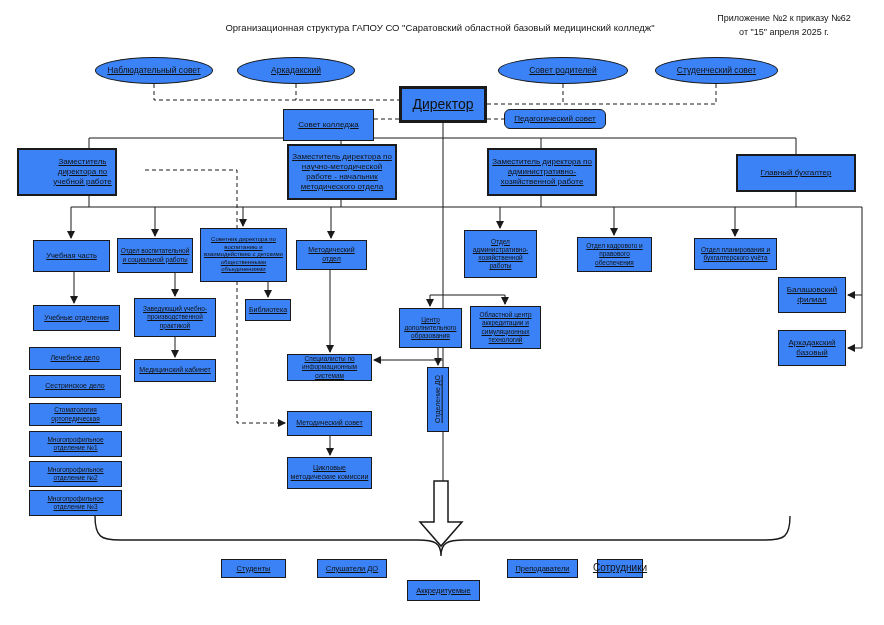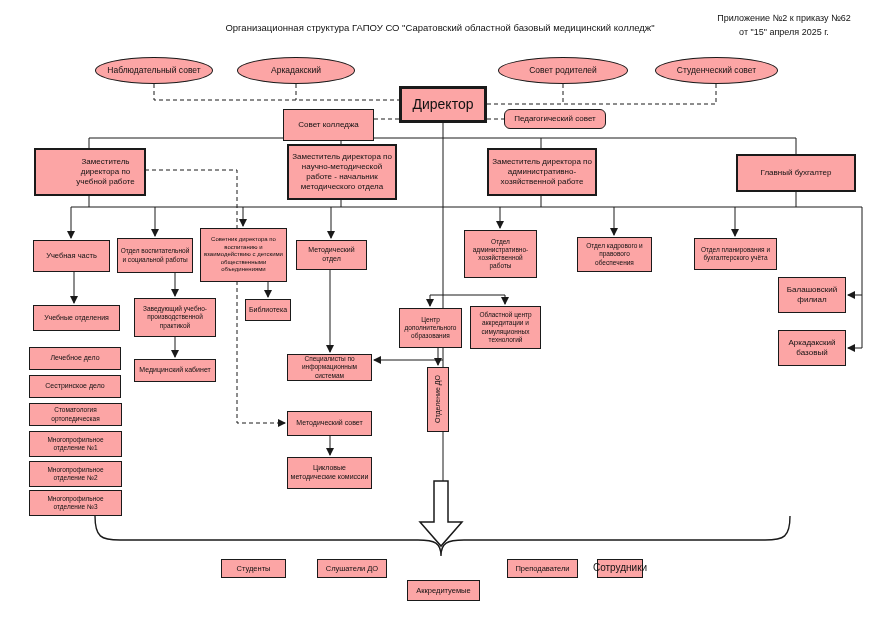--- a/index.html
+++ b/index.html
@@ -1,22 +1,22 @@
 <!DOCTYPE html>
 <html><head>
 <meta charset="utf-8">
 <style>
   * { margin:0; padding:0; box-sizing:border-box; }
   html,body { background:#ffffff; font-family:"Liberation Sans", sans-serif; }
   #canvas { position:relative; width:884px; height:625px; background:#fff; overflow:hidden; }
   #lines { position:absolute; left:0; top:0; }
   .node {
-    position:absolute; border:1px solid #1a1a1a; background:#fca5a5;
+    position:absolute; border:1px solid #1a1a1a; background:#3b82f6;
     display:flex; align-items:center; justify-content:center;
-    text-align:center; font-size:7px; line-height:1.25; padding:1px 2px; color:#111;
+    text-align:center; font-size:7px; line-height:1.25; padding:1px 2px; color:#111;text-decoration:underline;
   }
   .thick { border-width:2px; font-size:8px; }
   .ellipse { border-radius:50%; font-size:8.5px; }
   .director { border-width:3px; font-size:14px; }
   .vertical { writing-mode:vertical-rl; transform:rotate(180deg); }
   .freetext { position:absolute; text-align:center; color:#111; }
 </style>
 </head>
 <body>
 
@@ -90,21 +90,21 @@
 
   <div class="node ellipse" style="left:95px;top:57px;width:118px;height:27px;">Наблюдательный совет</div>
   <div class="node ellipse" style="left:237px;top:57px;width:118px;height:27px;">Аркадакский</div>
   <div class="node ellipse" style="left:498px;top:57px;width:130px;height:27px;">Совет родителей</div>
   <div class="node ellipse" style="left:655px;top:57px;width:123px;height:27px;">Студенческий совет</div>
 
   <div class="node director" style="left:399px;top:86px;width:88px;height:37px;">Директор</div>
   <div class="node" style="left:283px;top:109px;width:91px;height:32px;font-size:8px;">Совет колледжа</div>
   <div class="node" style="left:504px;top:109px;width:102px;height:20px;font-size:8px;border-radius:6px;">Педагогический совет</div>
 
-  <div class="node thick" style="left:34px;top:148px;width:112px;height:48px;padding-left:33px;">Заместитель директора по учебной работе</div>
+  <div class="node thick" style="left:17px;top:148px;width:100px;height:48px;padding-left:33px;">Заместитель директора по учебной работе</div>
   <div class="node thick" style="left:487px;top:148px;width:110px;height:48px;">Заместитель директора по административно-хозяйственной работе</div>
   <div class="node thick" style="left:287px;top:144px;width:110px;height:56px;">Заместитель директора по научно-методической работе - начальник методического отдела</div>
   <div class="node thick" style="left:736px;top:154px;width:120px;height:38px;">Главный бухгалтер</div>
 
   <div class="node" style="left:33px;top:240px;width:77px;height:32px;font-size:7.5px;">Учебная часть</div>
   <div class="node" style="left:117px;top:238px;width:76px;height:35px;font-size:6.5px;">Отдел воспитательной и социальной работы</div>
   <div class="node" style="left:200px;top:228px;width:87px;height:54px;font-size:6px;">Советник директора по воспитанию и взаимодействию с детскими общественными объединениями</div>
   <div class="node" style="left:296px;top:240px;width:71px;height:30px;">Методический отдел</div>
   <div class="node" style="left:464px;top:230px;width:73px;height:48px;font-size:6.5px;">Отдел административно-хозяйственной работы</div>
   <div class="node" style="left:577px;top:237px;width:75px;height:35px;font-size:6.5px;">Отдел кадрового и правового обеспечения</div>

